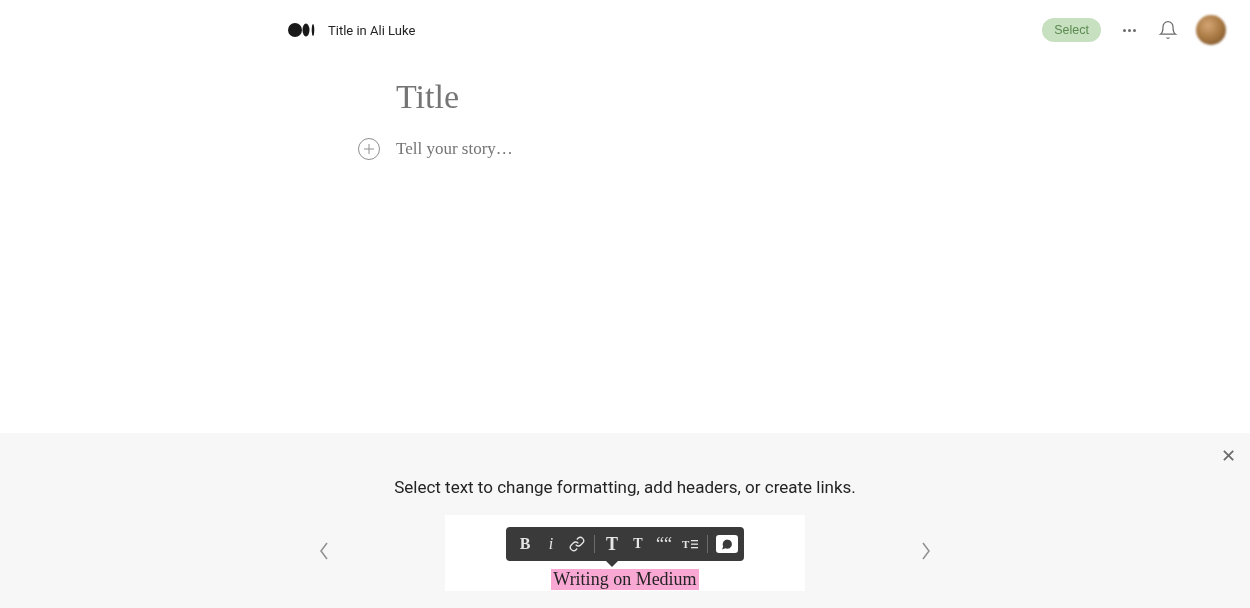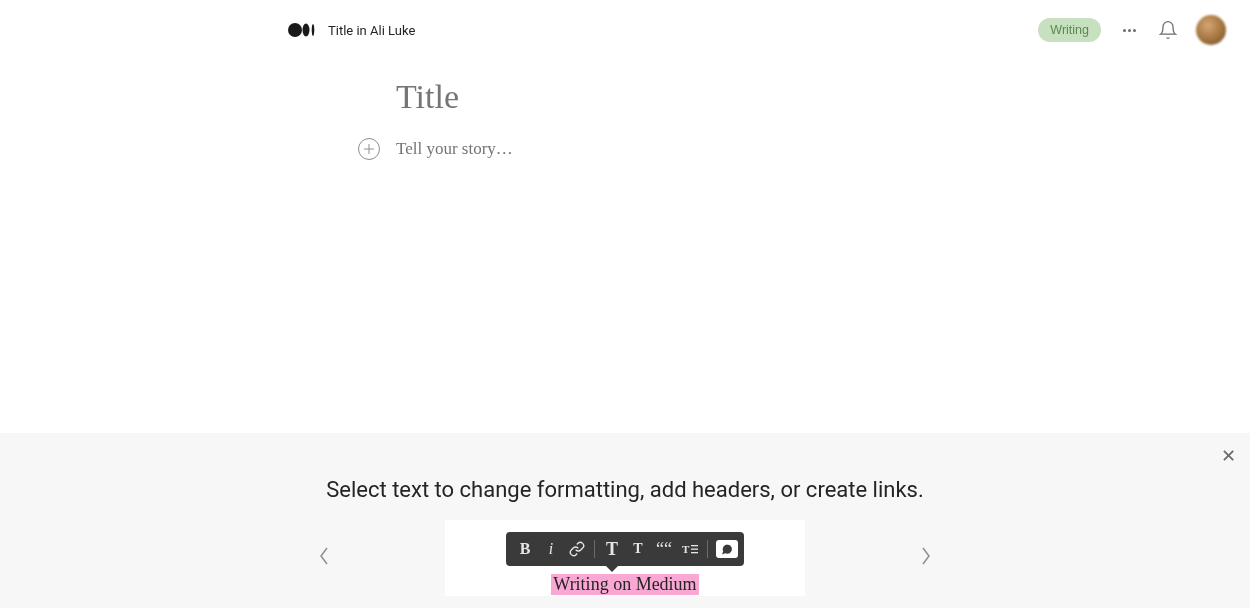--- a/index.html
+++ b/index.html
@@ -22,21 +22,21 @@
   .editor { position: absolute; top: 78px; left: 396px; right: 316px; }
   .title-input { font-family: Georgia, 'Times New Roman', serif; font-size: 34px; color: #b3b3b1; outline: none; border: none; width: 100%; background: transparent; }
   .body-row { display: flex; align-items: center; gap: 16px; margin-top: 22px; margin-left: -38px; }
   .add-btn { width: 22px; height: 22px; border: 1px solid #8f8f8f; border-radius: 50%; display: flex; align-items: center; justify-content: center; cursor: pointer; background: #fff; flex-shrink: 0; }
   .add-btn svg { display: block; }
   .body-input { font-family: Georgia, 'Times New Roman', serif; font-size: 17px; color: #9b9b99; outline: none; border: none; width: 100%; background: transparent; }
 
   
   .hint-panel { position: absolute; left: 0; right: 0; bottom: 0; height: 175px; background: #f7f7f7; }
   .hint-close { position: absolute; top: 14px; right: 14px; cursor: pointer; color: #6b6b6b; font-size: 18px; line-height: 1; }
-  .hint-text { text-align: center; font-size: 22px; color: #242424; margin-top: 44px; font-family: -apple-system, BlinkMacSystemFont, "Segoe UI", Roboto, sans-serif; }
+  .hint-text { text-align: center; font-size: 17px; color: #242424; margin-top: 44px; font-family: -apple-system, BlinkMacSystemFont, "Segoe UI", Roboto, sans-serif; }
   .hint-carousel { position: relative; margin-top: 18px; display: flex; align-items: center; justify-content: center; }
   .carousel-arrow { position: absolute; cursor: pointer; color: #8f8f8f; font-size: 20px; padding: 8px; }
   .carousel-left { left: 310px; }
   .carousel-right { right: 310px; }
   .preview-card { width: 360px; height: 76px; background: #fff; display: flex; flex-direction: column; align-items: center; justify-content: flex-start; padding-top: 12px; gap: 8px; }
   .toolbar { background: #3a3a3a; border-radius: 4px; display: flex; align-items: center; padding: 5px 6px; gap: 0; position: relative; }
   .toolbar::after { content: ""; position: absolute; left: 42%; bottom: -6px; width: 0; height: 0; border-left: 6px solid transparent; border-right: 6px solid transparent; border-top: 6px solid #3a3a3a; }
   .tb-item { color: #e6e6e6; display: flex; align-items: center; justify-content: center; width: 26px; height: 24px; cursor: pointer; font-family: Georgia, serif; }
   .tb-bold { font-weight: bold; font-size: 16px; }
   .tb-italic { font-style: italic; font-size: 16px; font-family: Georgia, serif; }
@@ -55,21 +55,21 @@
     <div class="logo">
       <svg width="28" height="16" viewBox="0 0 28 16">
         <ellipse cx="7" cy="8" rx="7" ry="7" fill="#191919"></ellipse>
         <ellipse cx="18" cy="8" rx="3.5" ry="6.5" fill="#191919"></ellipse>
         <ellipse cx="25" cy="8" rx="1.3" ry="6" fill="#191919"></ellipse>
       </svg>
     </div>
     <span class="draft-label">Title in Ali Luke</span>
   </div>
   <div class="header-right">
-    <button class="publish-btn">Writing</button>
+    <button class="publish-btn">Select</button>
     <div class="more-btn">
       <span></span>
         <span></span>
         <span></span>
     </div>
     <div class="bell-icon">
       <svg width="20" height="20" viewBox="0 0 24 24" fill="none" stroke="#6b6b6b" stroke-width="1.5">
         <path d="M6 8a6 6 0 0 1 12 0c0 7 3 9 3 9H3s3-2 3-9"></path>
         <path d="M10.3 21a1.94 1.94 0 0 0 3.4 0"></path>
       </svg>

